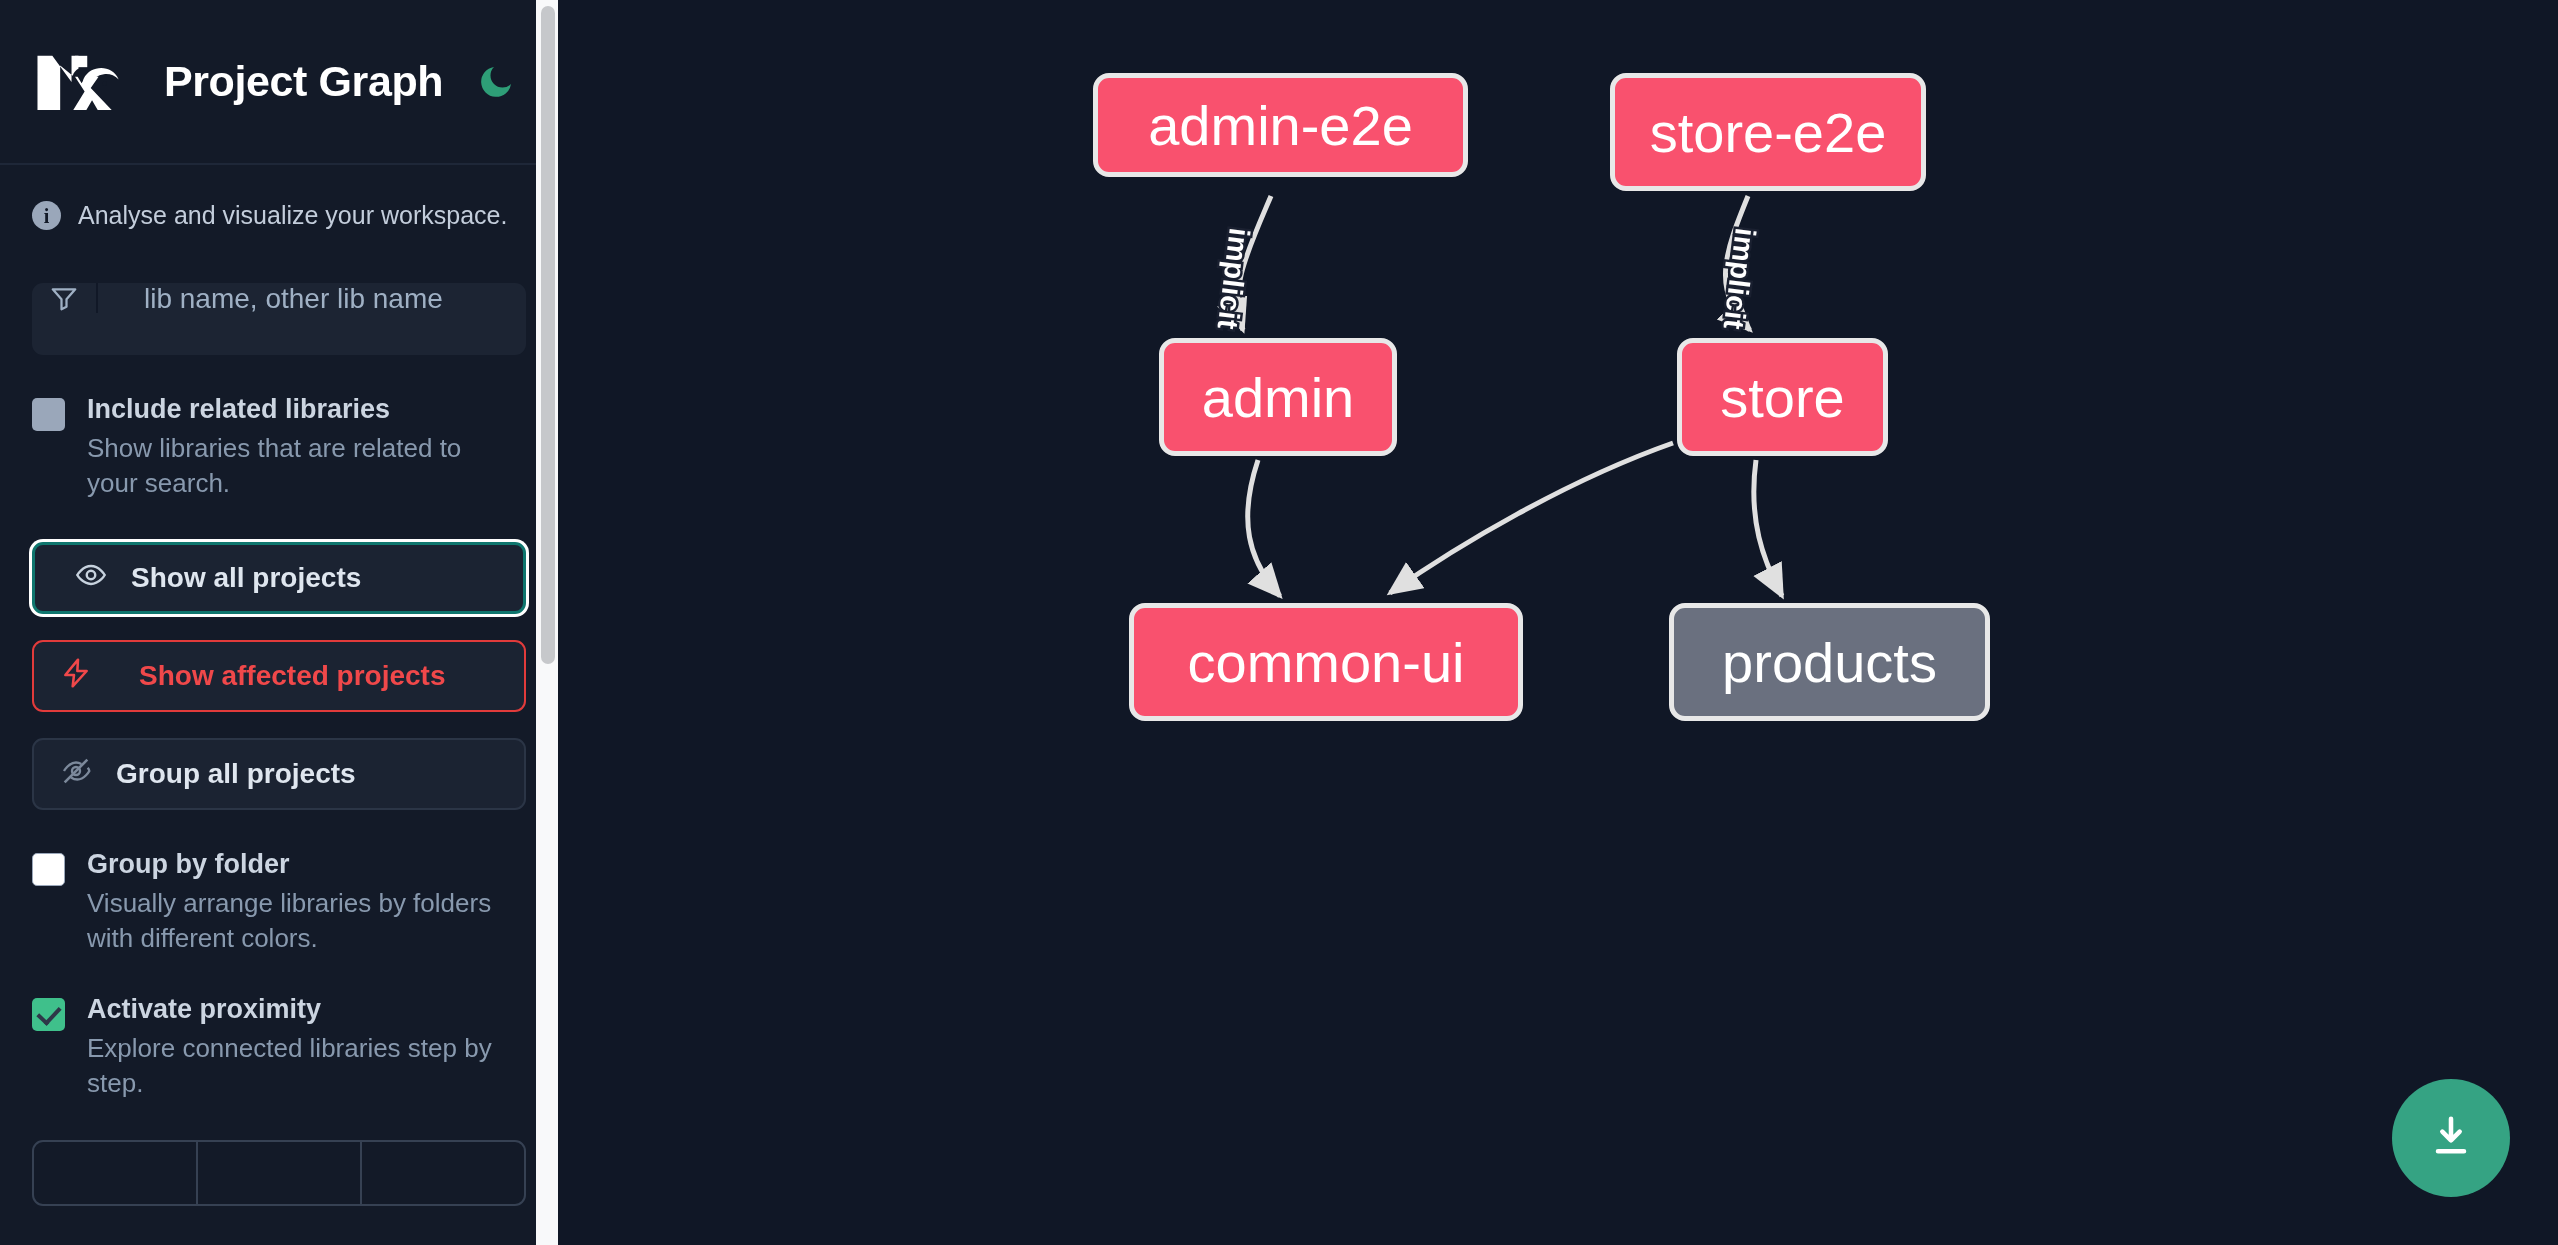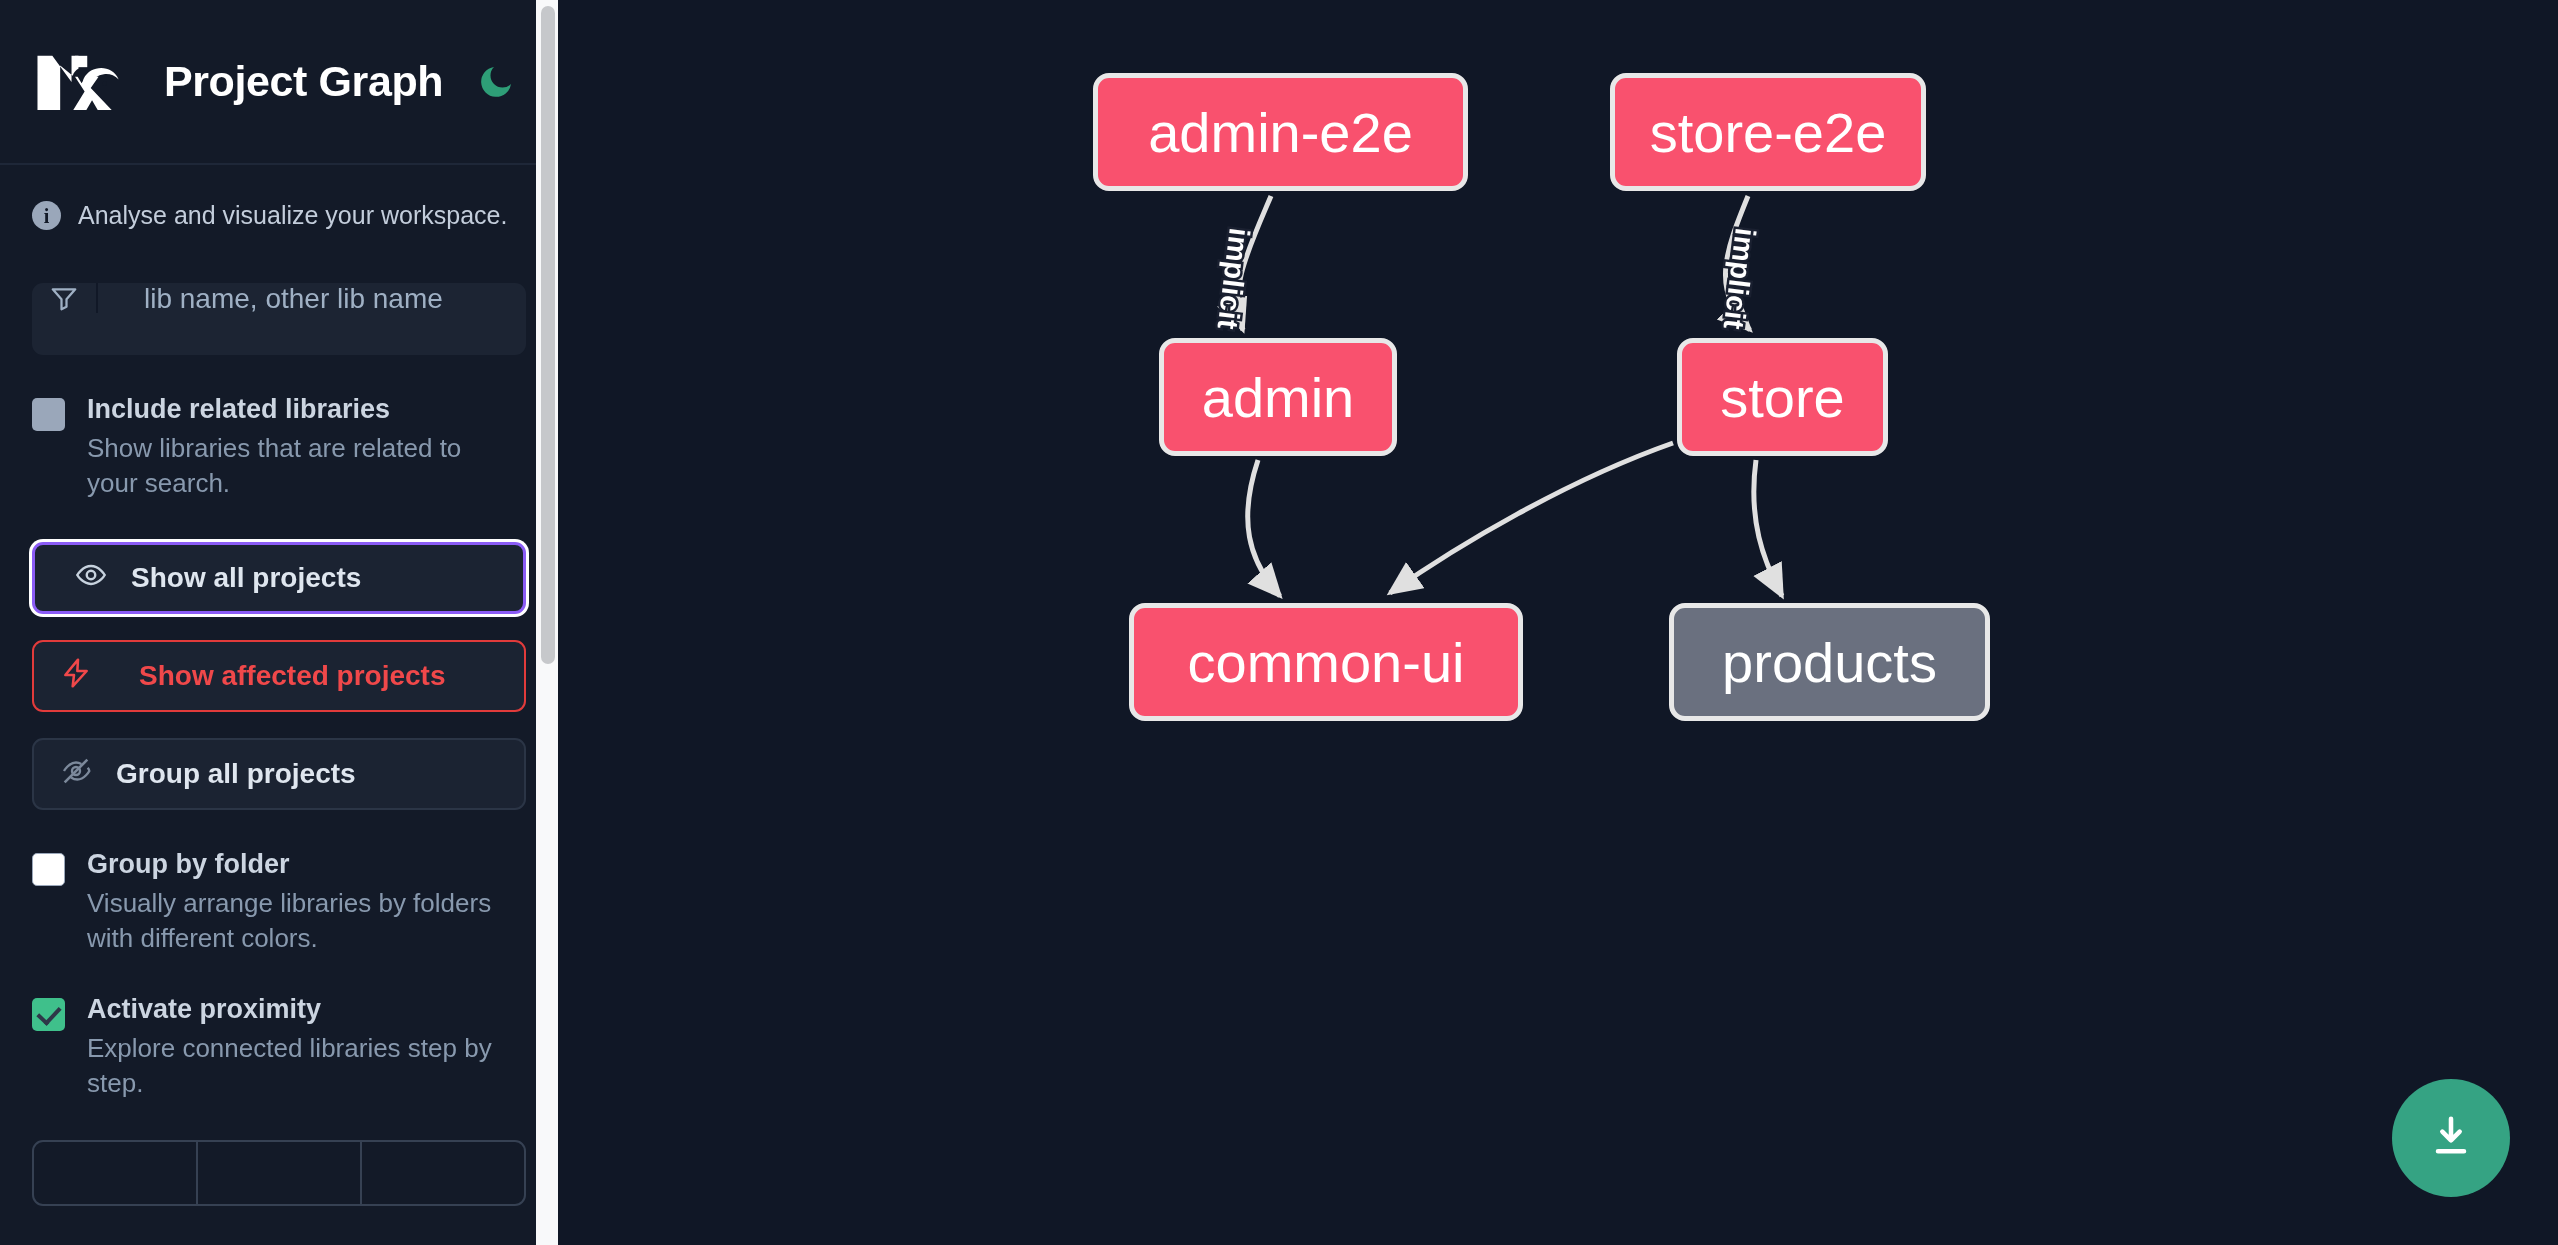--- a/index.html
+++ b/index.html
@@ -116,21 +116,21 @@
     border-radius: 11px;
     display: flex; align-items: center;
     padding-left: 26px;
     gap: 24px;
     cursor: pointer;
     background: #1b2332;
     margin-bottom: 26px;
     font-size: 28px;
   }
   .nxbtn.focused {
-    border: 3px solid #8b5cf6;
+    border: 3px solid #0f766e;
     box-shadow: 0 0 0 3px #ffffff;
     padding-left: 40px;
   }
   .nxbtn.danger { border: 2px solid #e23b3b; }
   .nxbtn.plain { border: 2px solid #2b3546; }
   .nxbtn-label { color: #dfe6ef; font-weight: 700; }
   .nxbtn.danger .nxbtn-label { color: #f0484a; margin-left: 23px; }
 
   .segmented {
     margin-top: 40px;
@@ -324,21 +324,21 @@
         <path d="M1115,443 C1010,480 900,545 832,593"></path>
         <path d="M1198,460 C1190,520 1205,560 1224,596"></path>
       </g>
       <g font-family="Liberation Sans, sans-serif" font-size="29" font-weight="700" fill="#ffffff" stroke="#1a2030" stroke-width="5" paint-order="stroke">
         <text transform="translate(672,227) rotate(97)">implicit</text>
         <text transform="translate(1178,227) rotate(97)">implicit</text>
       </g>
     </svg>
 
     <div id="nodes">
-        <div class="gnode pink" style="left: 535px; top: 73px; width: 375px; height: 118px; font-size: 56px;">admin-e2e</div>
+        <div class="gnode pink" style="left: 535px; top: 73px; width: 375px; height: 104px; font-size: 56px;">admin-e2e</div>
         <div class="gnode pink" style="left: 1052px; top: 73px; width: 316px; height: 118px; font-size: 56px;">store-e2e</div>
         <div class="gnode pink" style="left: 601px; top: 338px; width: 238px; height: 118px; font-size: 56px;">admin</div>
         <div class="gnode pink" style="left: 1119px; top: 338px; width: 211px; height: 118px; font-size: 56px;">store</div>
         <div class="gnode pink" style="left: 571px; top: 603px; width: 394px; height: 118px; font-size: 56px;">common-ui</div>
         <div class="gnode grey" style="left: 1111px; top: 603px; width: 321px; height: 118px; font-size: 56px;">products</div>
       </div>
 
     <div class="fab">
       <span>
         <svg viewBox="0 0 24 24" width="52" height="52">

